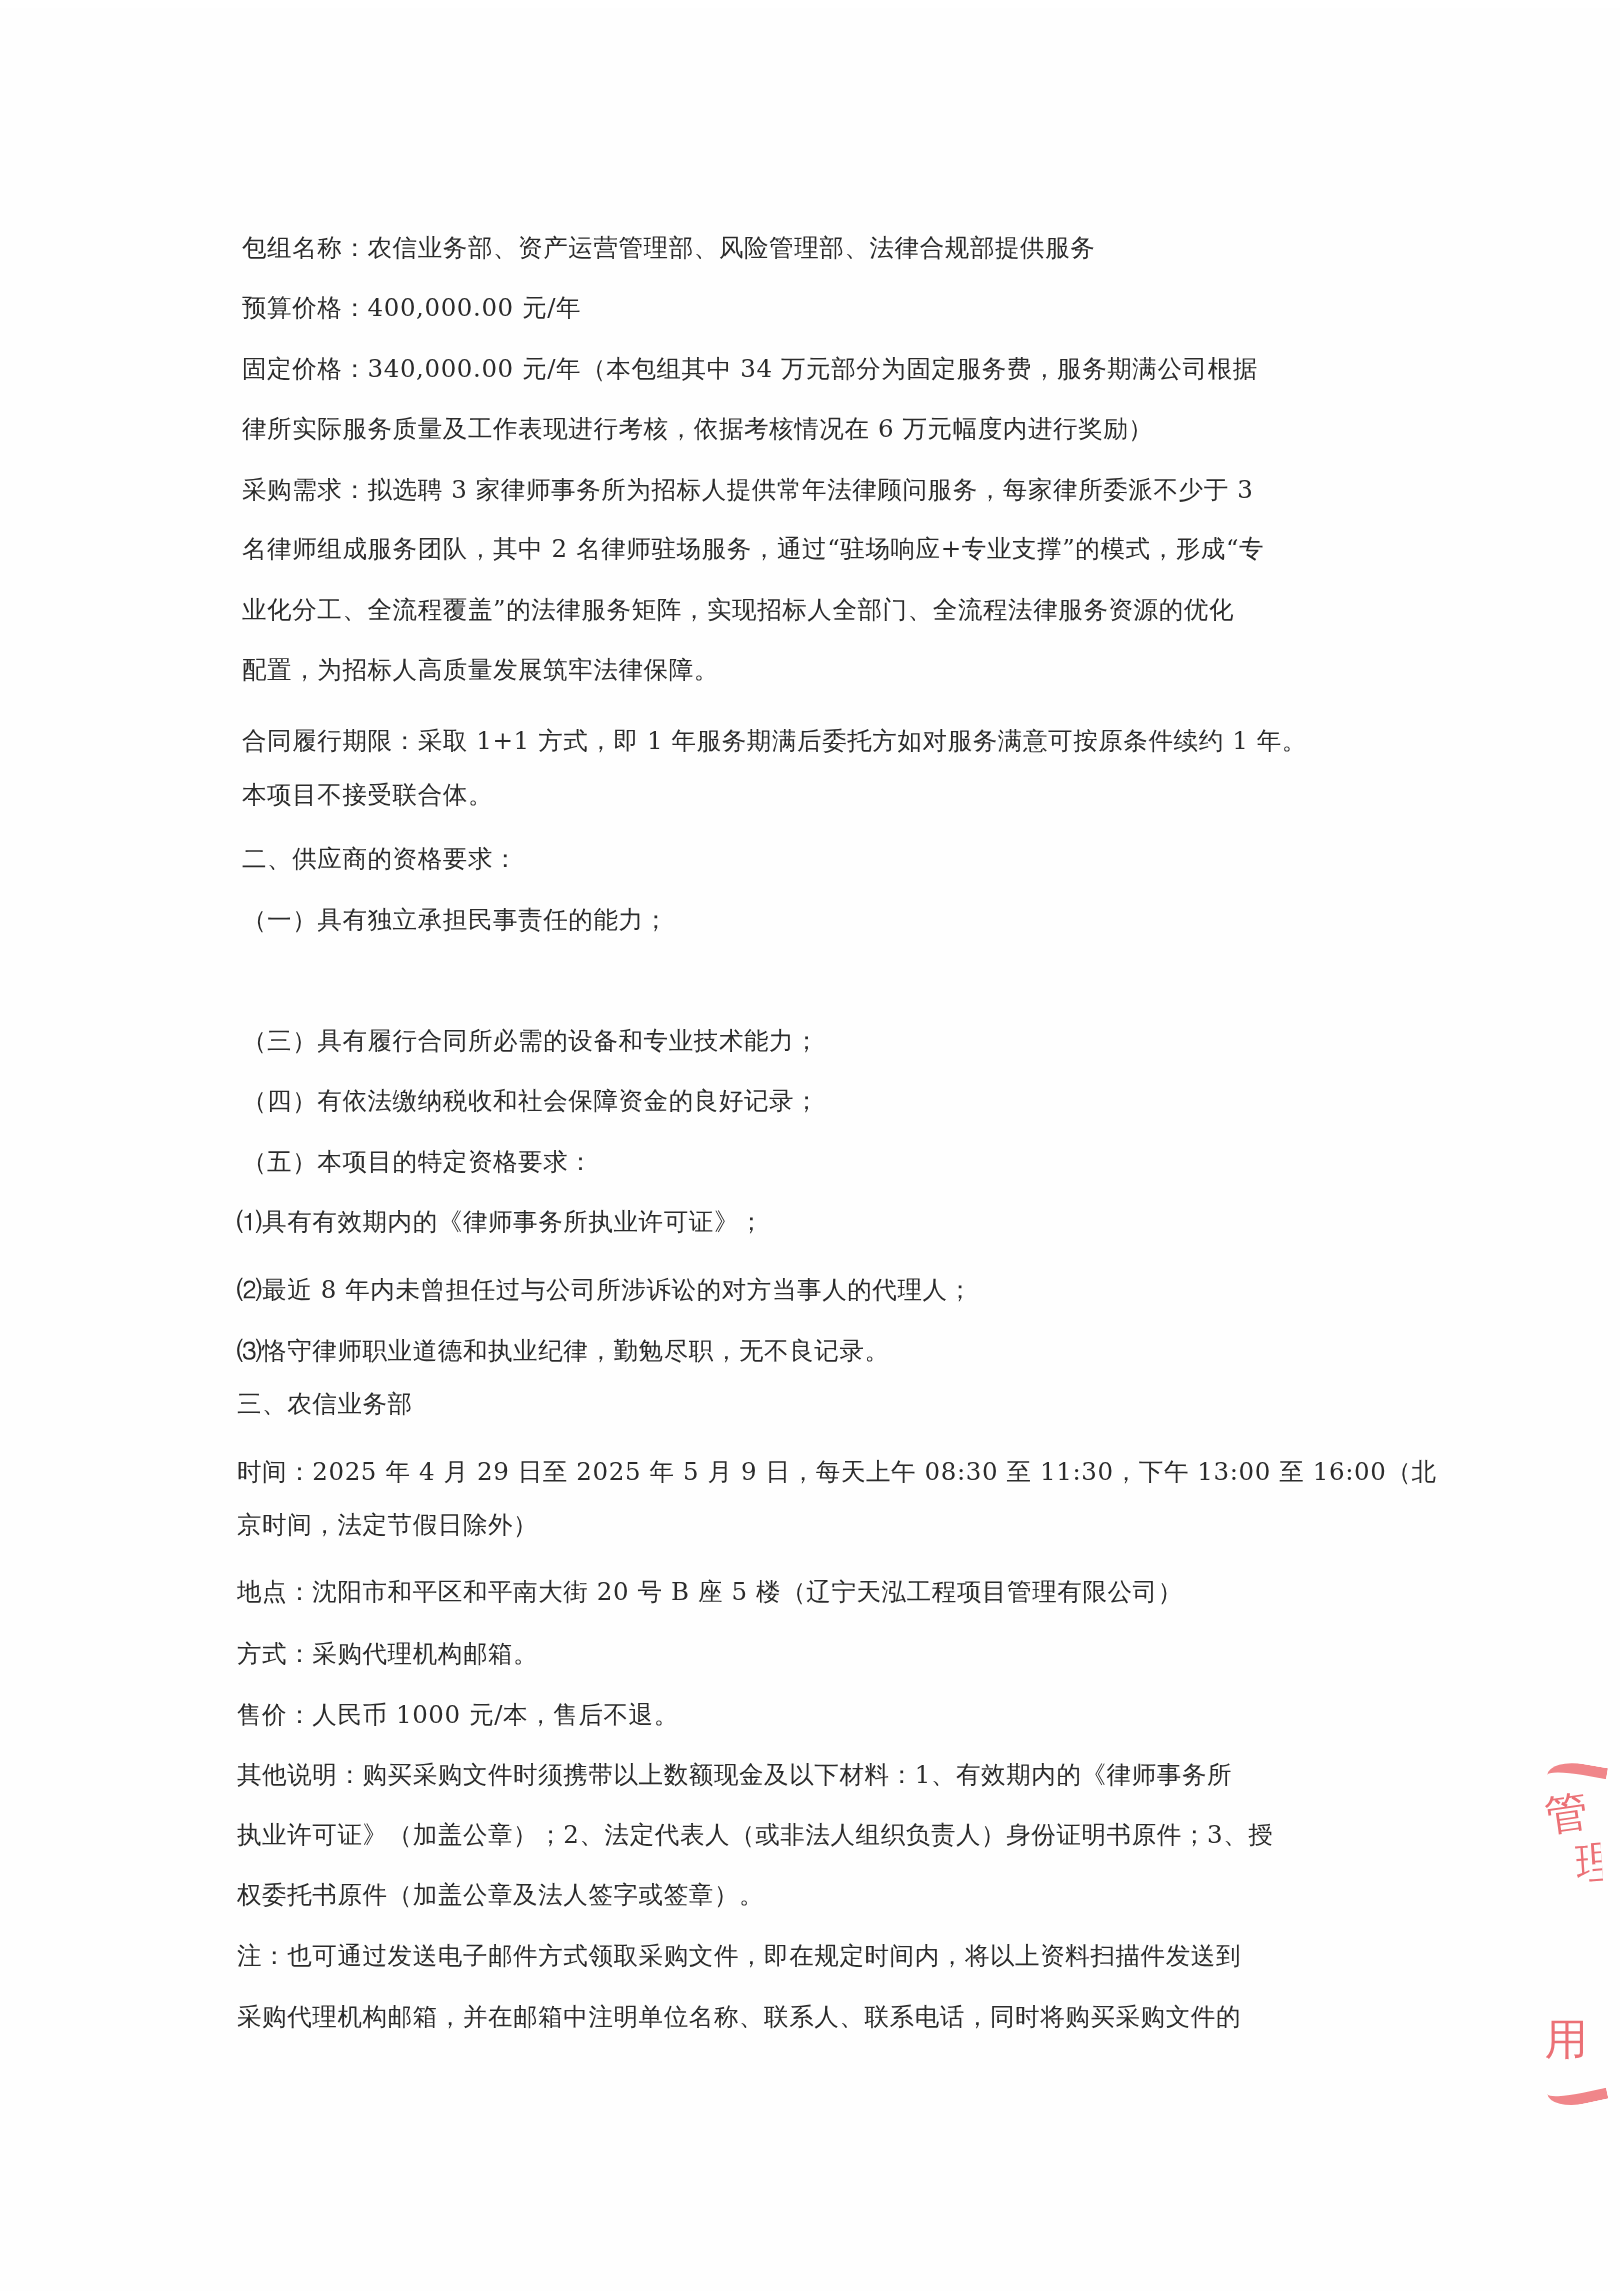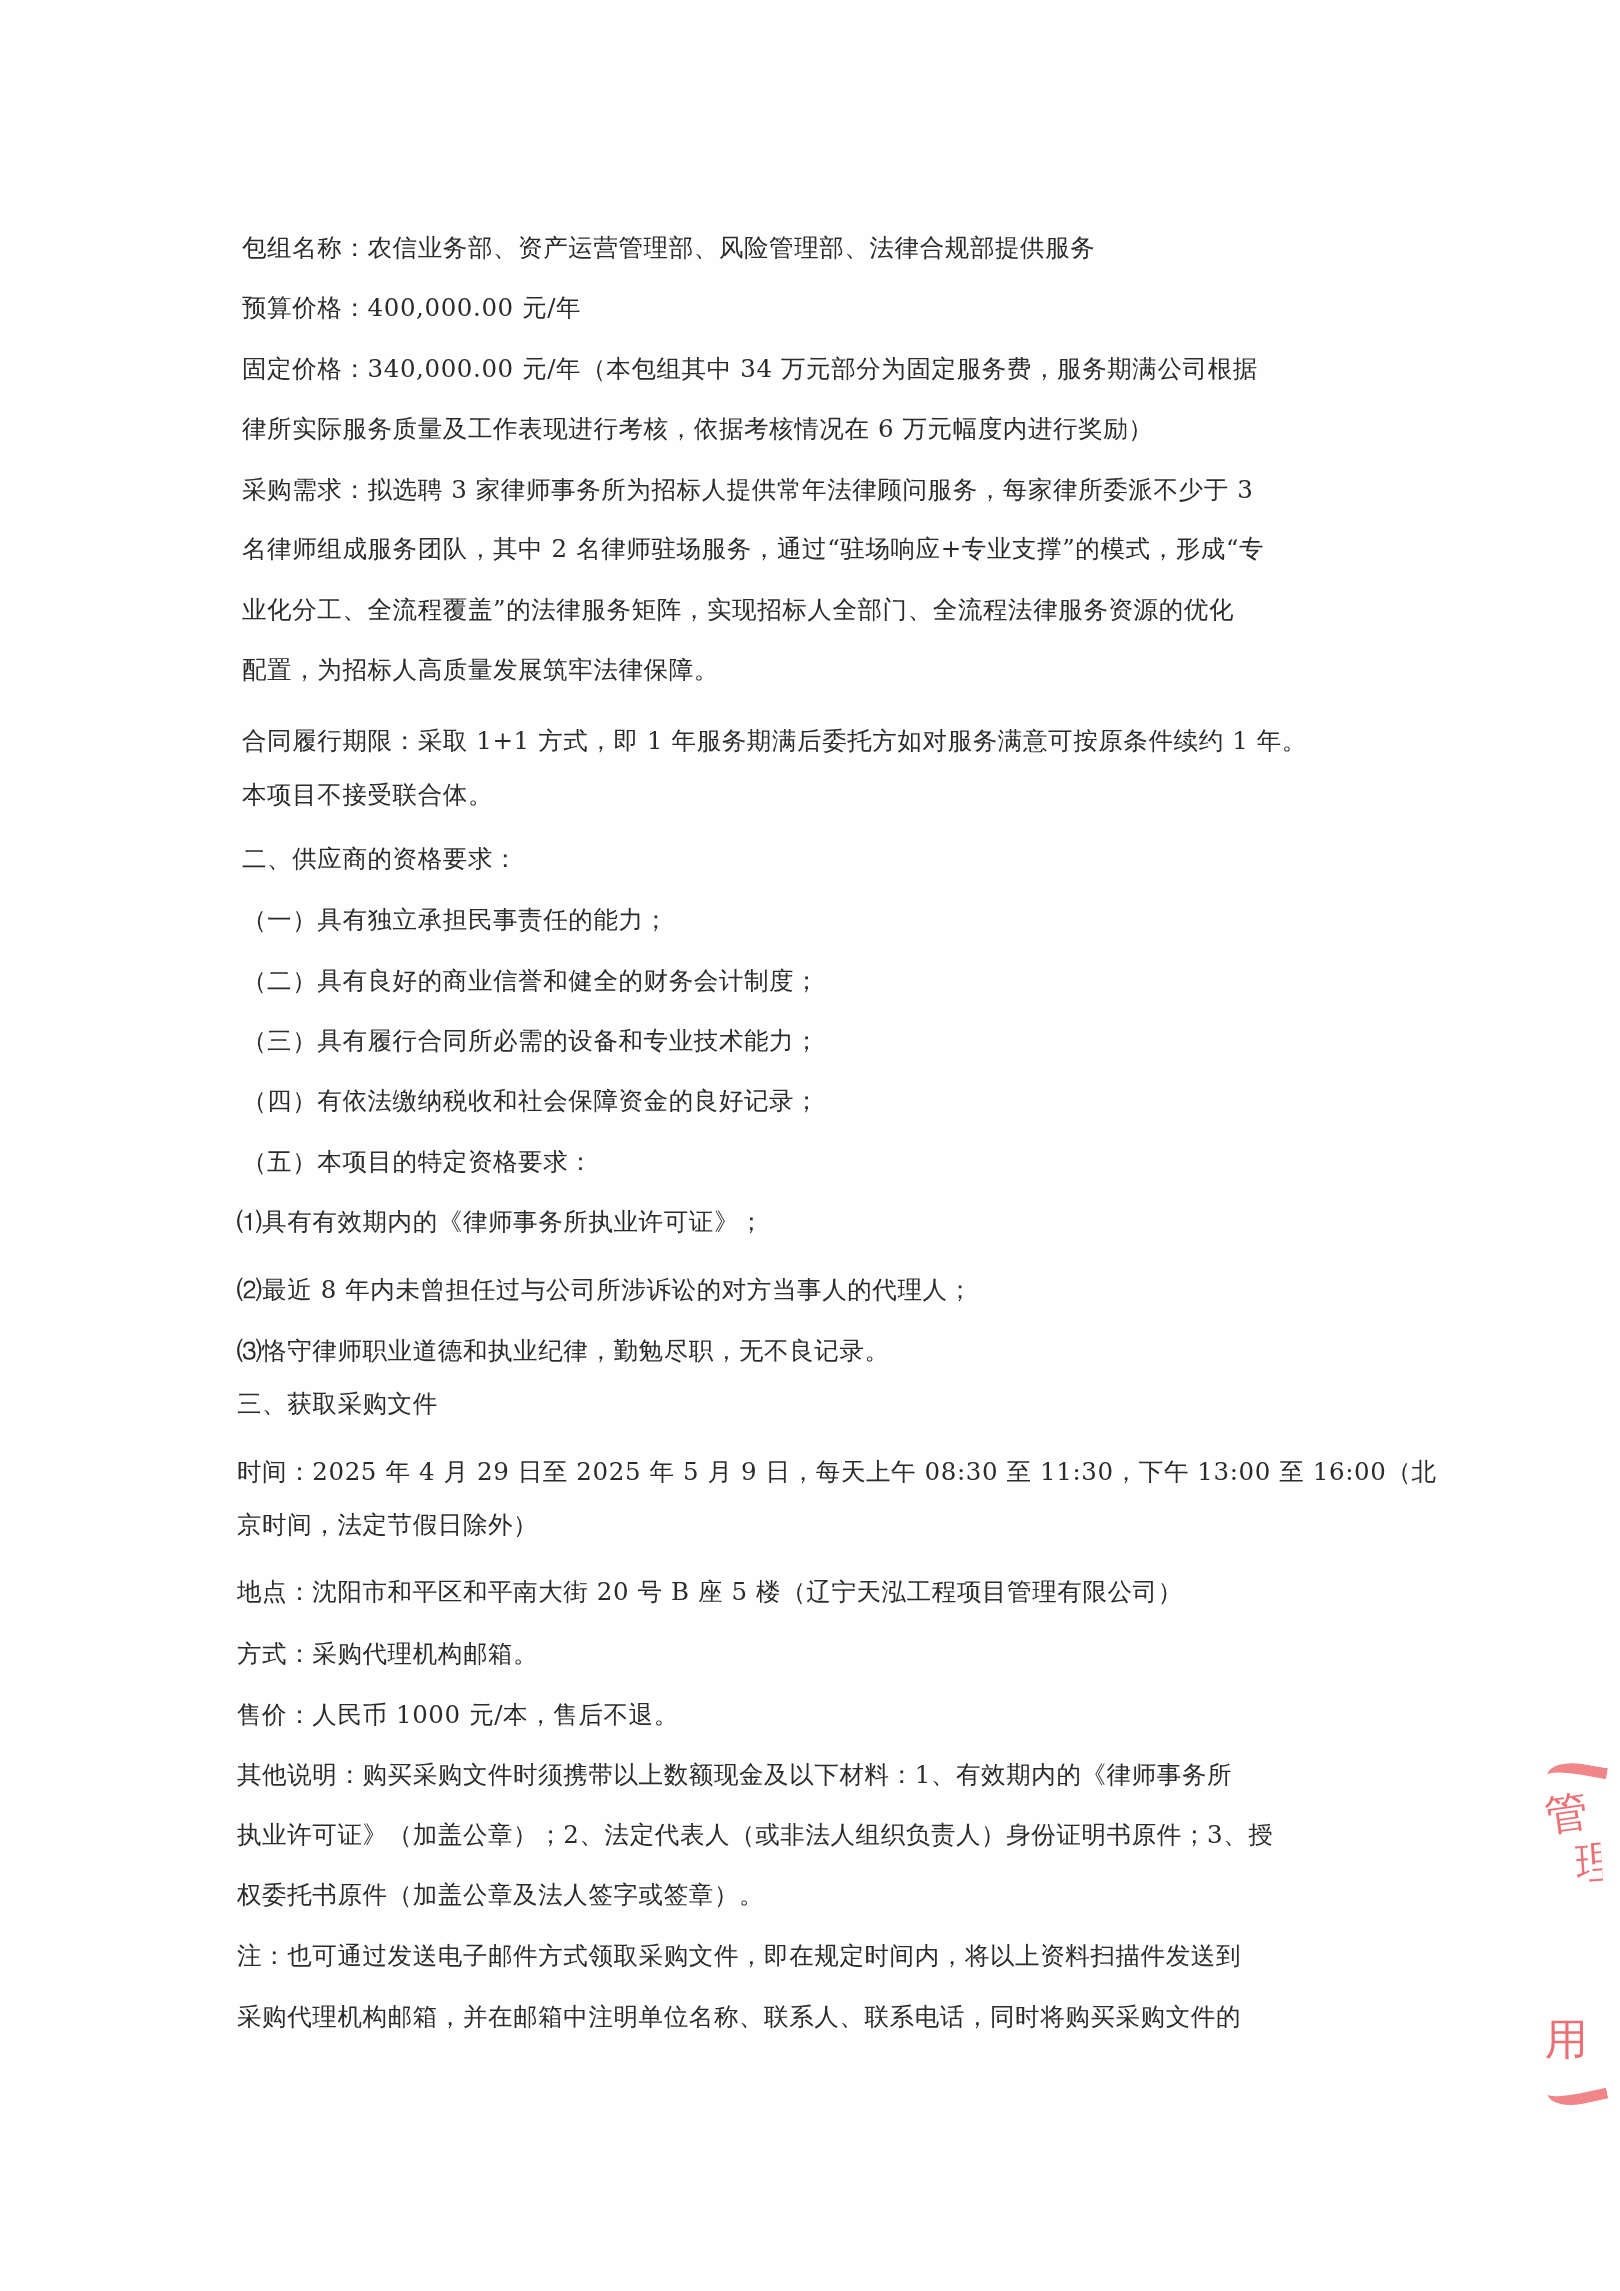--- a/index.html
+++ b/index.html
@@ -79,28 +79,27 @@
   <div class="line" style="top:346px">固定价格：340,000.00 元/年（本包组其中 34 万元部分为固定服务费，服务期满公司根据</div>
   <div class="line" style="top:406px">律所实际服务质量及工作表现进行考核，依据考核情况在 6 万元幅度内进行奖励）</div>
   <div class="line" style="top:467px">采购需求：拟选聘 3 家律师事务所为招标人提供常年法律顾问服务，每家律所委派不少于 3</div>
   <div class="line" style="top:526px">名律师组成服务团队，其中 2 名律师驻场服务，通过“驻场响应+专业支撑”的模式，形成“专</div>
   <div class="line" style="top:587px">业化分工、全流程覆盖”的法律服务矩阵，实现招标人全部门、全流程法律服务资源的优化</div>
   <div class="line" style="top:647px">配置，为招标人高质量发展筑牢法律保障。</div>
   <div class="line" style="top:718px">合同履行期限：采取 1+1 方式，即 1 年服务期满后委托方如对服务满意可按原条件续约 1 年。</div>
   <div class="line" style="top:772px">本项目不接受联合体。</div>
   <div class="line" style="top:836px">二、供应商的资格要求：</div>
   <div class="line" style="top:897px">（一）具有独立承担民事责任的能力；</div>
-  <div class="line" style="top:958px">（二）具有良好的商业信誉和健全的财务会计制度；</div>
   <div class="line" style="top:1018px">（三）具有履行合同所必需的设备和专业技术能力；</div>
   <div class="line" style="top:1078px">（四）有依法缴纳税收和社会保障资金的良好记录；</div>
   <div class="line" style="top:1139px">（五）本项目的特定资格要求：</div>
   <div class="line" style="top:1199px; left:237px">⑴具有有效期内的《律师事务所执业许可证》；</div>
   <div class="line" style="top:1267px; left:237px">⑵最近 8 年内未曾担任过与公司所涉诉讼的对方当事人的代理人；</div>
   <div class="line" style="top:1328px; left:237px">⑶恪守律师职业道德和执业纪律，勤勉尽职，无不良记录。</div>
-  <div class="line" style="top:1381px; left:237px">三、获取采购文件</div>
+  <div class="line" style="top:1381px; left:237px">三、农信业务部</div>
   <div class="line" style="top:1449px; left:237px">时间：2025 年 4 月 29 日至 2025 年 5 月 9 日，每天上午 08:30 至 11:30，下午 13:00 至 16:00（北</div>
   <div class="line" style="top:1502px; left:237px">京时间，法定节假日除外）</div>
   <div class="line" style="top:1569px; left:237px">地点：沈阳市和平区和平南大街 20 号 B 座 5 楼（辽宁天泓工程项目管理有限公司）</div>
   <div class="line" style="top:1631px; left:237px">方式：采购代理机构邮箱。</div>
   <div class="line" style="top:1692px; left:237px">售价：人民币 1000 元/本，售后不退。</div>
   <div class="line" style="top:1752px; left:237px">其他说明：购买采购文件时须携带以上数额现金及以下材料：1、有效期内的《律师事务所</div>
   <div class="line" style="top:1812px; left:237px">执业许可证》（加盖公章）；2、法定代表人（或非法人组织负责人）身份证明书原件；3、授</div>
   <div class="line" style="top:1933px; left:237px">注：也可通过发送电子邮件方式领取采购文件，即在规定时间内，将以上资料扫描件发送到</div>
   <div class="line" style="top:1872px; left:237px">权委托书原件（加盖公章及法人签字或签章）。</div>
   <div class="line" style="top:1994px; left:237px">采购代理机构邮箱，并在邮箱中注明单位名称、联系人、联系电话，同时将购买采购文件的</div>

